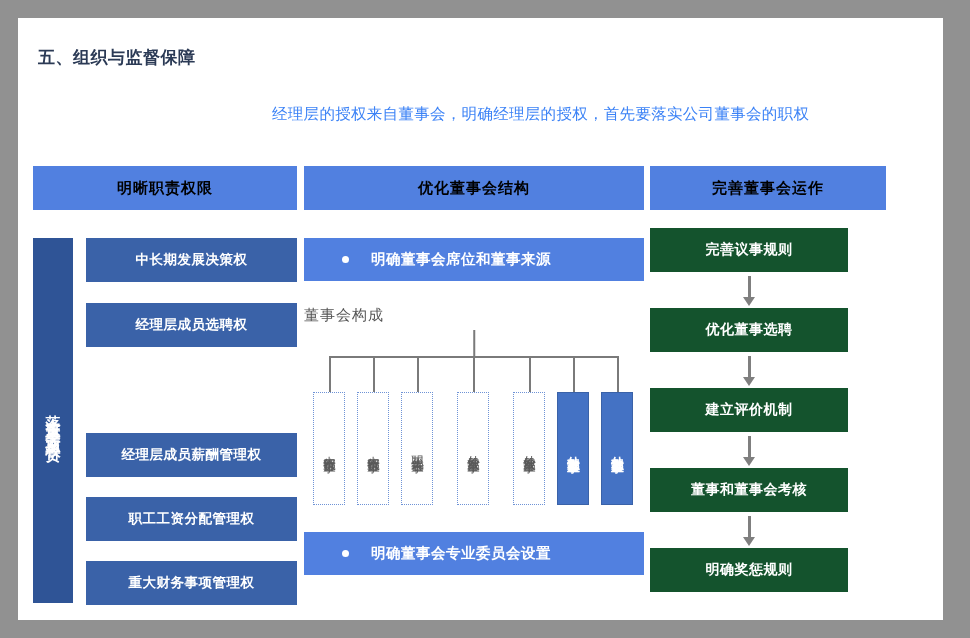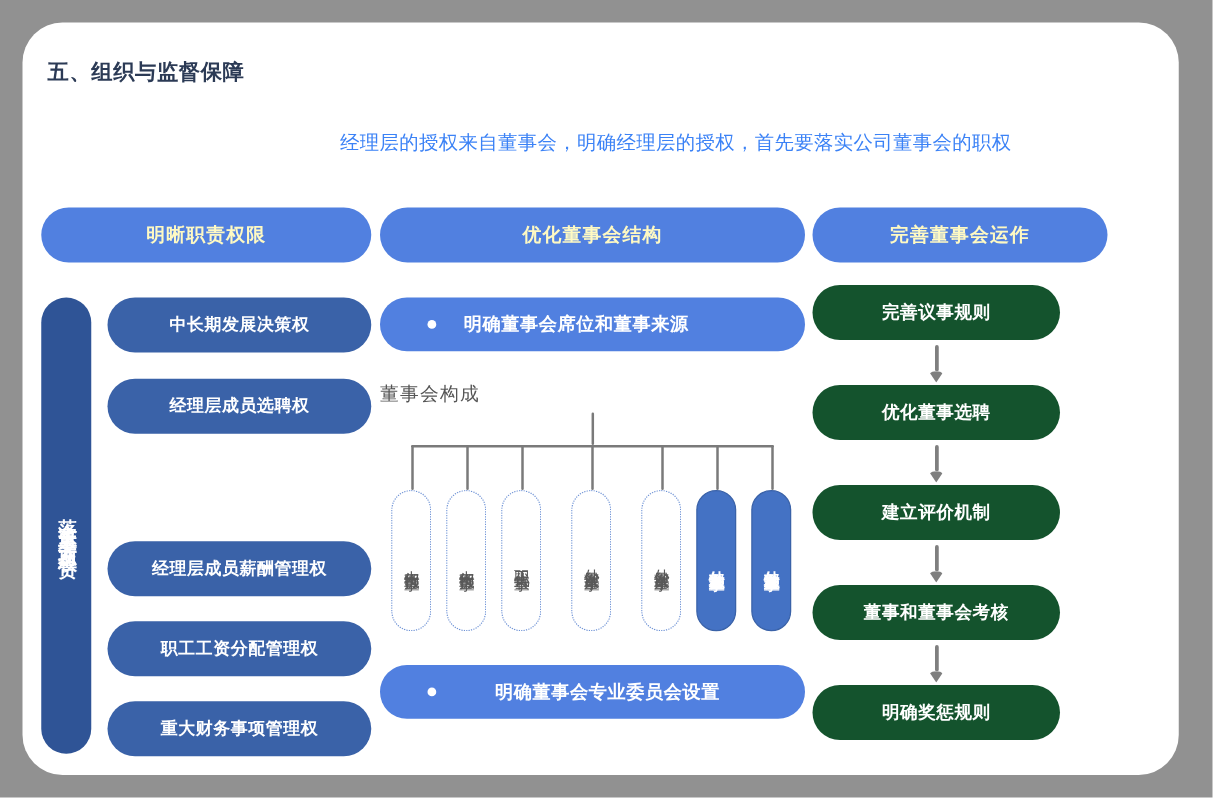--- a/index.html
+++ b/index.html
@@ -1,15 +1,15 @@
 <!DOCTYPE html>
 <html><head>
 <meta charset="utf-8">
 <style>
-  * { box-sizing: border-box; margin: 0; padding: 0; border-radius: 32px; }
+  * { box-sizing: border-box; margin: 0; padding: 0; }
 
   body {
     width: 970px;
     height: 638px;
     background: #919191;
     font-family: "Liberation Sans", "DejaVu Sans", sans-serif;
     overflow: hidden;
   }
 
   #slide {
@@ -42,21 +42,21 @@
     letter-spacing: 0.3px;
     white-space: nowrap;
   }
 
   
   .col-header {
     position: absolute;
     top: 148px;
     height: 44px;
     background: #5180e0;
-    color: #fef9c3;
+    color: #000000;
     font-size: 15px;
     font-weight: bold;
     display: flex;
     align-items: center;
     justify-content: center;
     letter-spacing: 1px;
   }
   #hdr1 { left: 15px;  width: 264px; }
   #hdr2 { left: 286px; width: 340px; }
   #hdr3 { left: 632px; width: 236px; }
@@ -113,21 +113,21 @@
     display: inline-block;
     width: 7px; height: 7px;
     border-radius: 50%;
     background: #ffffff;
     margin-left: 38px;
     margin-right: 22px;
     flex: none;
   }
 
   #bullet1 { top: 220px; }
-  #bullet2 { top: 514px; gap: 25px; }
+  #bullet2 { top: 514px; }
 
   .org-title {
     position: absolute;
     left: 286px;
     top: 288px;
     width: 340px;
     text-align: left;
     font-size: 15px;
     color: #555555;
     letter-spacing: 1px;

